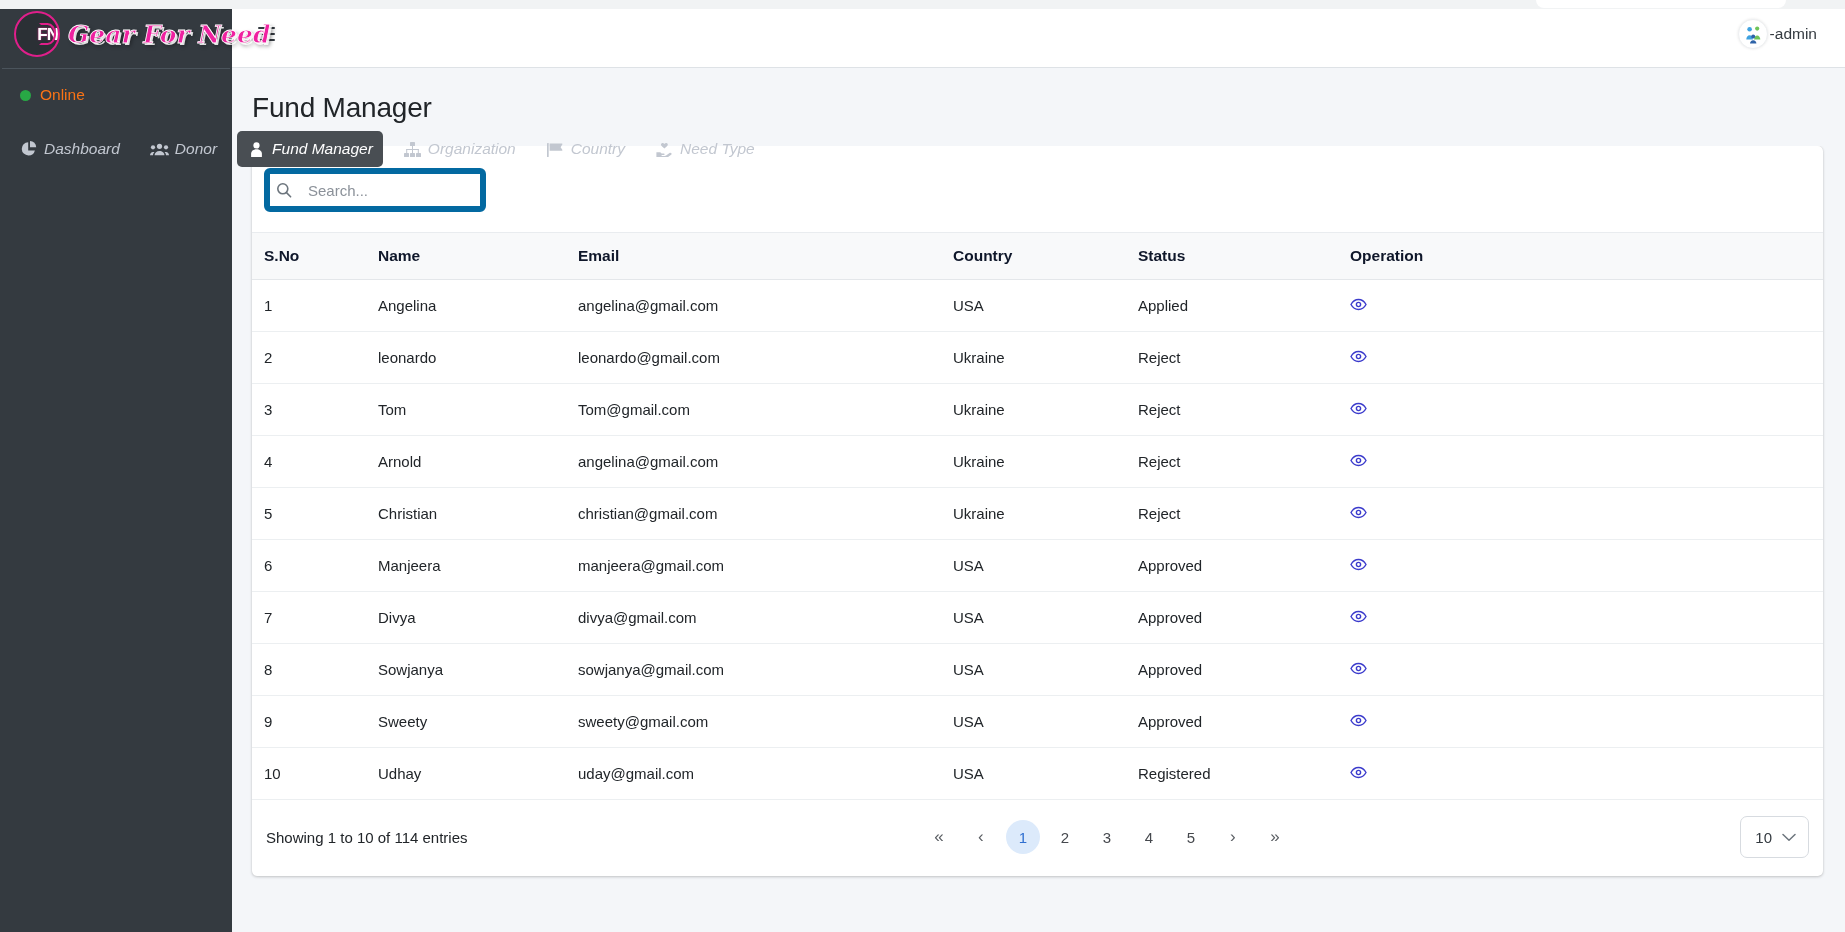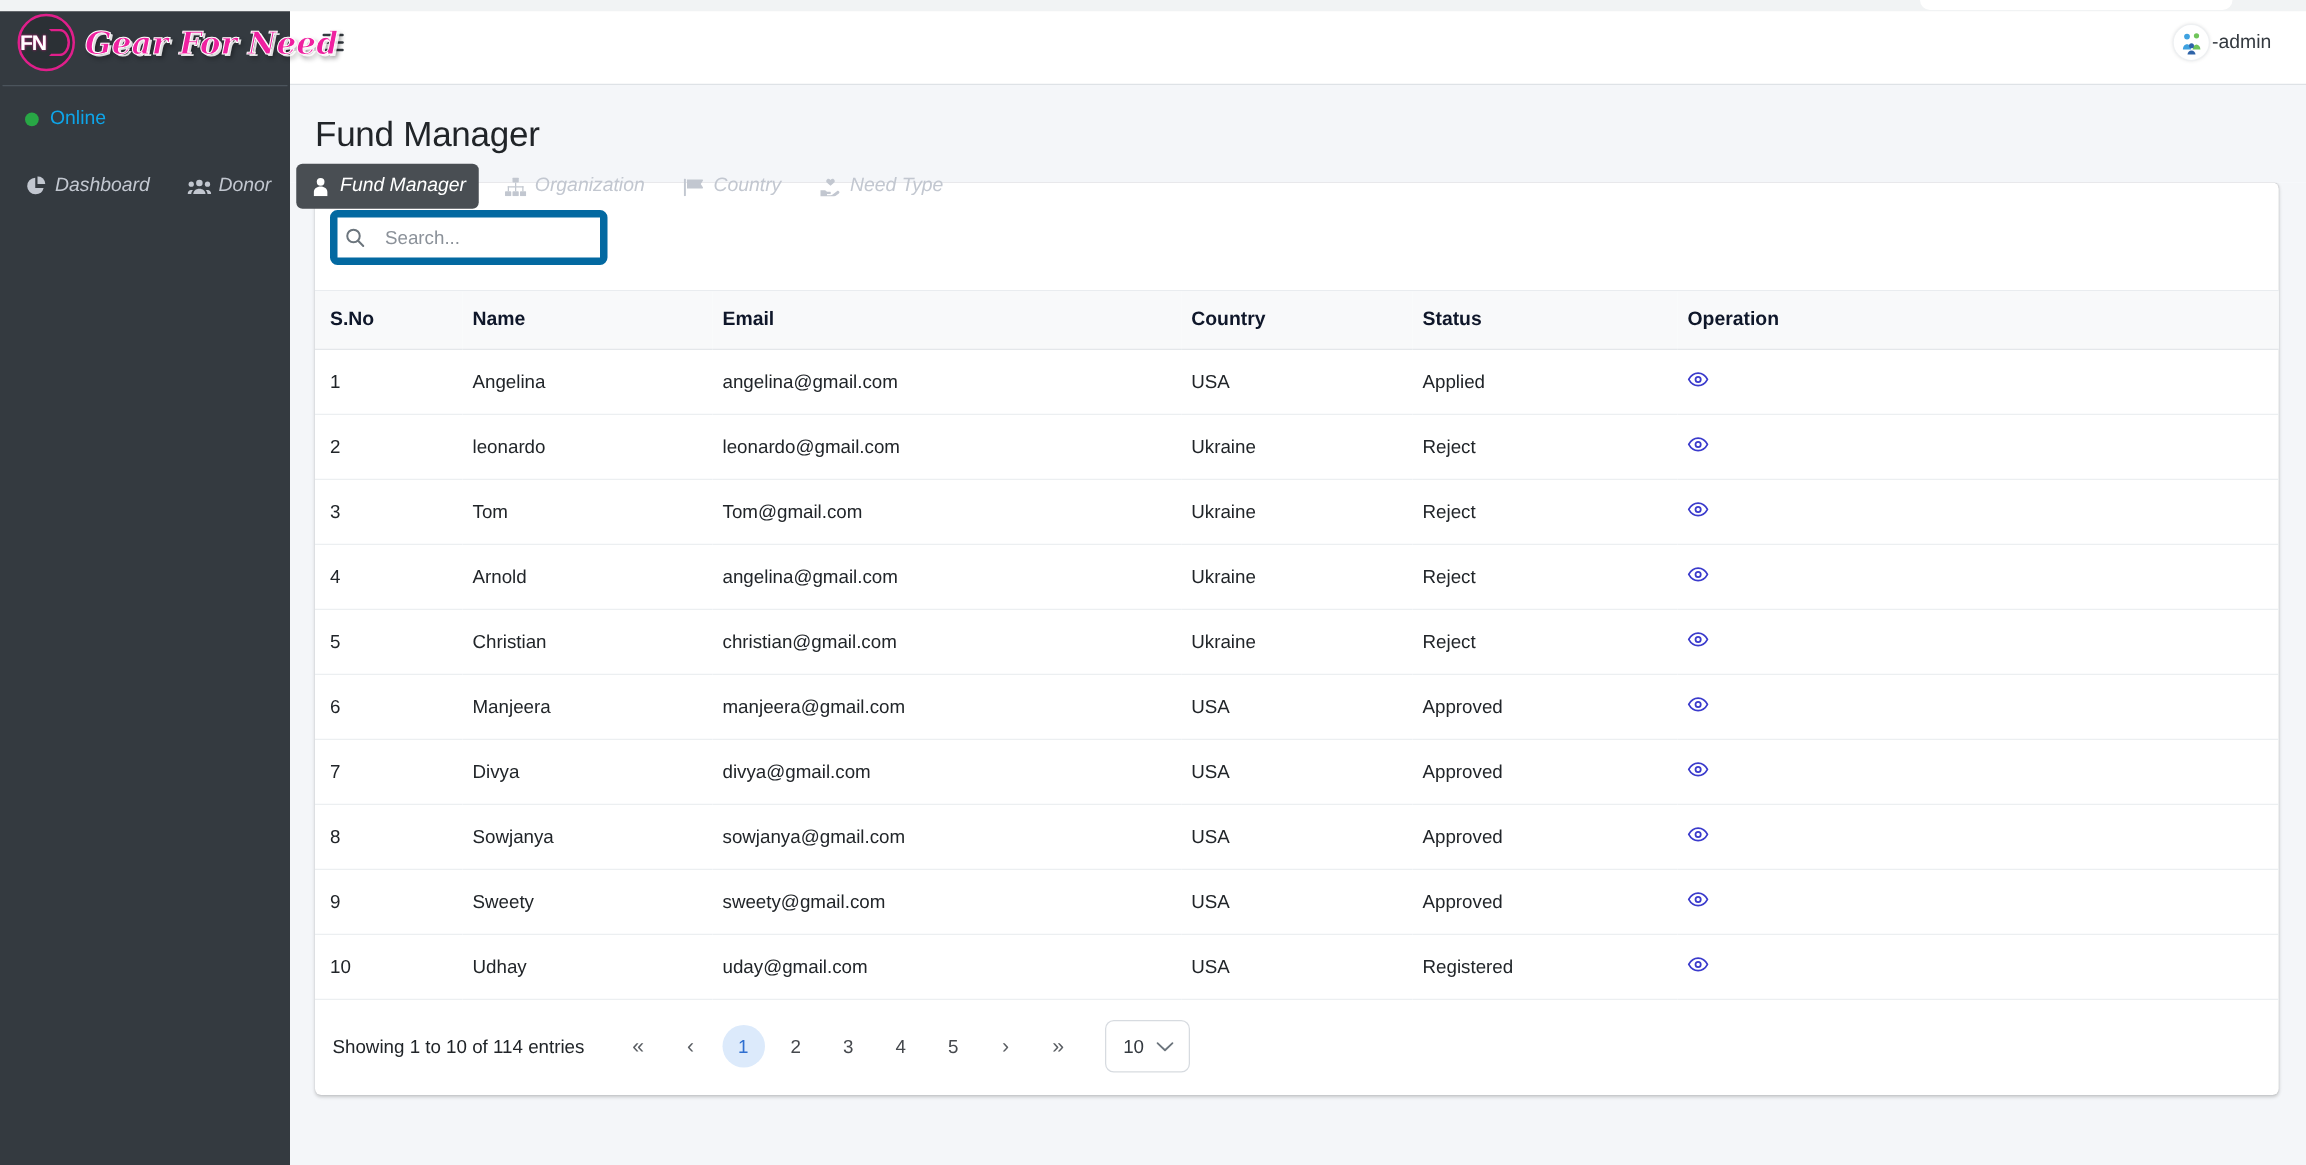--- a/index.html
+++ b/index.html
@@ -19,21 +19,21 @@
     position: relative; z-index: 5;
   }
   .brand {
     height: 68px; display: flex; align-items: center; gap: 8px;
     padding: 0 14px;
   }
   .brand-logo {
     width: 46px; height: 46px; border-radius: 50%;
     background: #2b3035;
     border: 2.5px solid #e01f8b;
-    display: flex; align-items: center; justify-content: flex-start;
+    display: flex; align-items: center; justify-content: flex-end;
     flex: 0 0 46px; position: relative; overflow: hidden;
   }
   .brand-logo .mark {
     font-size: 17px; font-weight: bold; color: #ffffff;
     letter-spacing: -1px; line-height: 1;
     text-shadow: 0 0 2px #e01f8b;
   }
   .brand-logo .swoosh {
     position: absolute; right: 2px; top: 10px;
     width: 17px; height: 22px;
@@ -50,21 +50,21 @@
   }
   .side-divider { height: 1px; background: #4b545c; margin: 0 2px; }
   .online-row {
     display: flex; align-items: center; gap: 9px;
     padding: 17px 18px 17px 20px;
   }
   .dot-online {
     width: 11px; height: 11px; border-radius: 50%;
     background: #28a745; flex: 0 0 11px;
   }
-  .online-label { color: #0ea5e9; font-size: 15.5px; }
+  .online-label { color: #f97316; font-size: 15.5px; }
   .nav { padding: 10px 9px 0 9px; display: flex; flex-direction: row; gap: 10px; font-style: italic; }
   .nav-item {
     display: flex; align-items: center; gap: 6px;
     height: 36px; padding: 0 10px;
     border-radius: 5px; cursor: pointer;
     color: #c2c7d0; font-size: 15.5px;
     white-space: nowrap;
   }
   .nav-item.active { background: #494e53; color: #ffffff; }
   .nav-ico {
@@ -148,21 +148,21 @@
   .col-ctry  { width: 185px; }
   .col-stat  { width: 212px; }
   .col-oper  { width: auto; }
   .eye-btn {
     background: none; border: none; cursor: pointer;
     color: #3b3bcc; padding: 0; display: inline-flex;
   }
   .eye-btn svg { display: block; }
 
   .card-foot {
-    display: flex; align-items: center; justify-content: flex-start;
+    display: flex; align-items: center; justify-content: space-between;
     gap: 0; padding: 16px 14px 18px 14px;
   }
   .entries-info { font-size: 15px; color: #212529; margin-right: 22px; }
   .pager { display: flex; align-items: center; gap: 0; }
   .pg {
     min-width: 34px; height: 34px; margin: 0 4px;
     display: flex; align-items: center; justify-content: center;
     border-radius: 50%; cursor: pointer;
     font-size: 15px; color: #45484d; border: none; background: transparent;
     font-family: "Liberation Sans", sans-serif;

